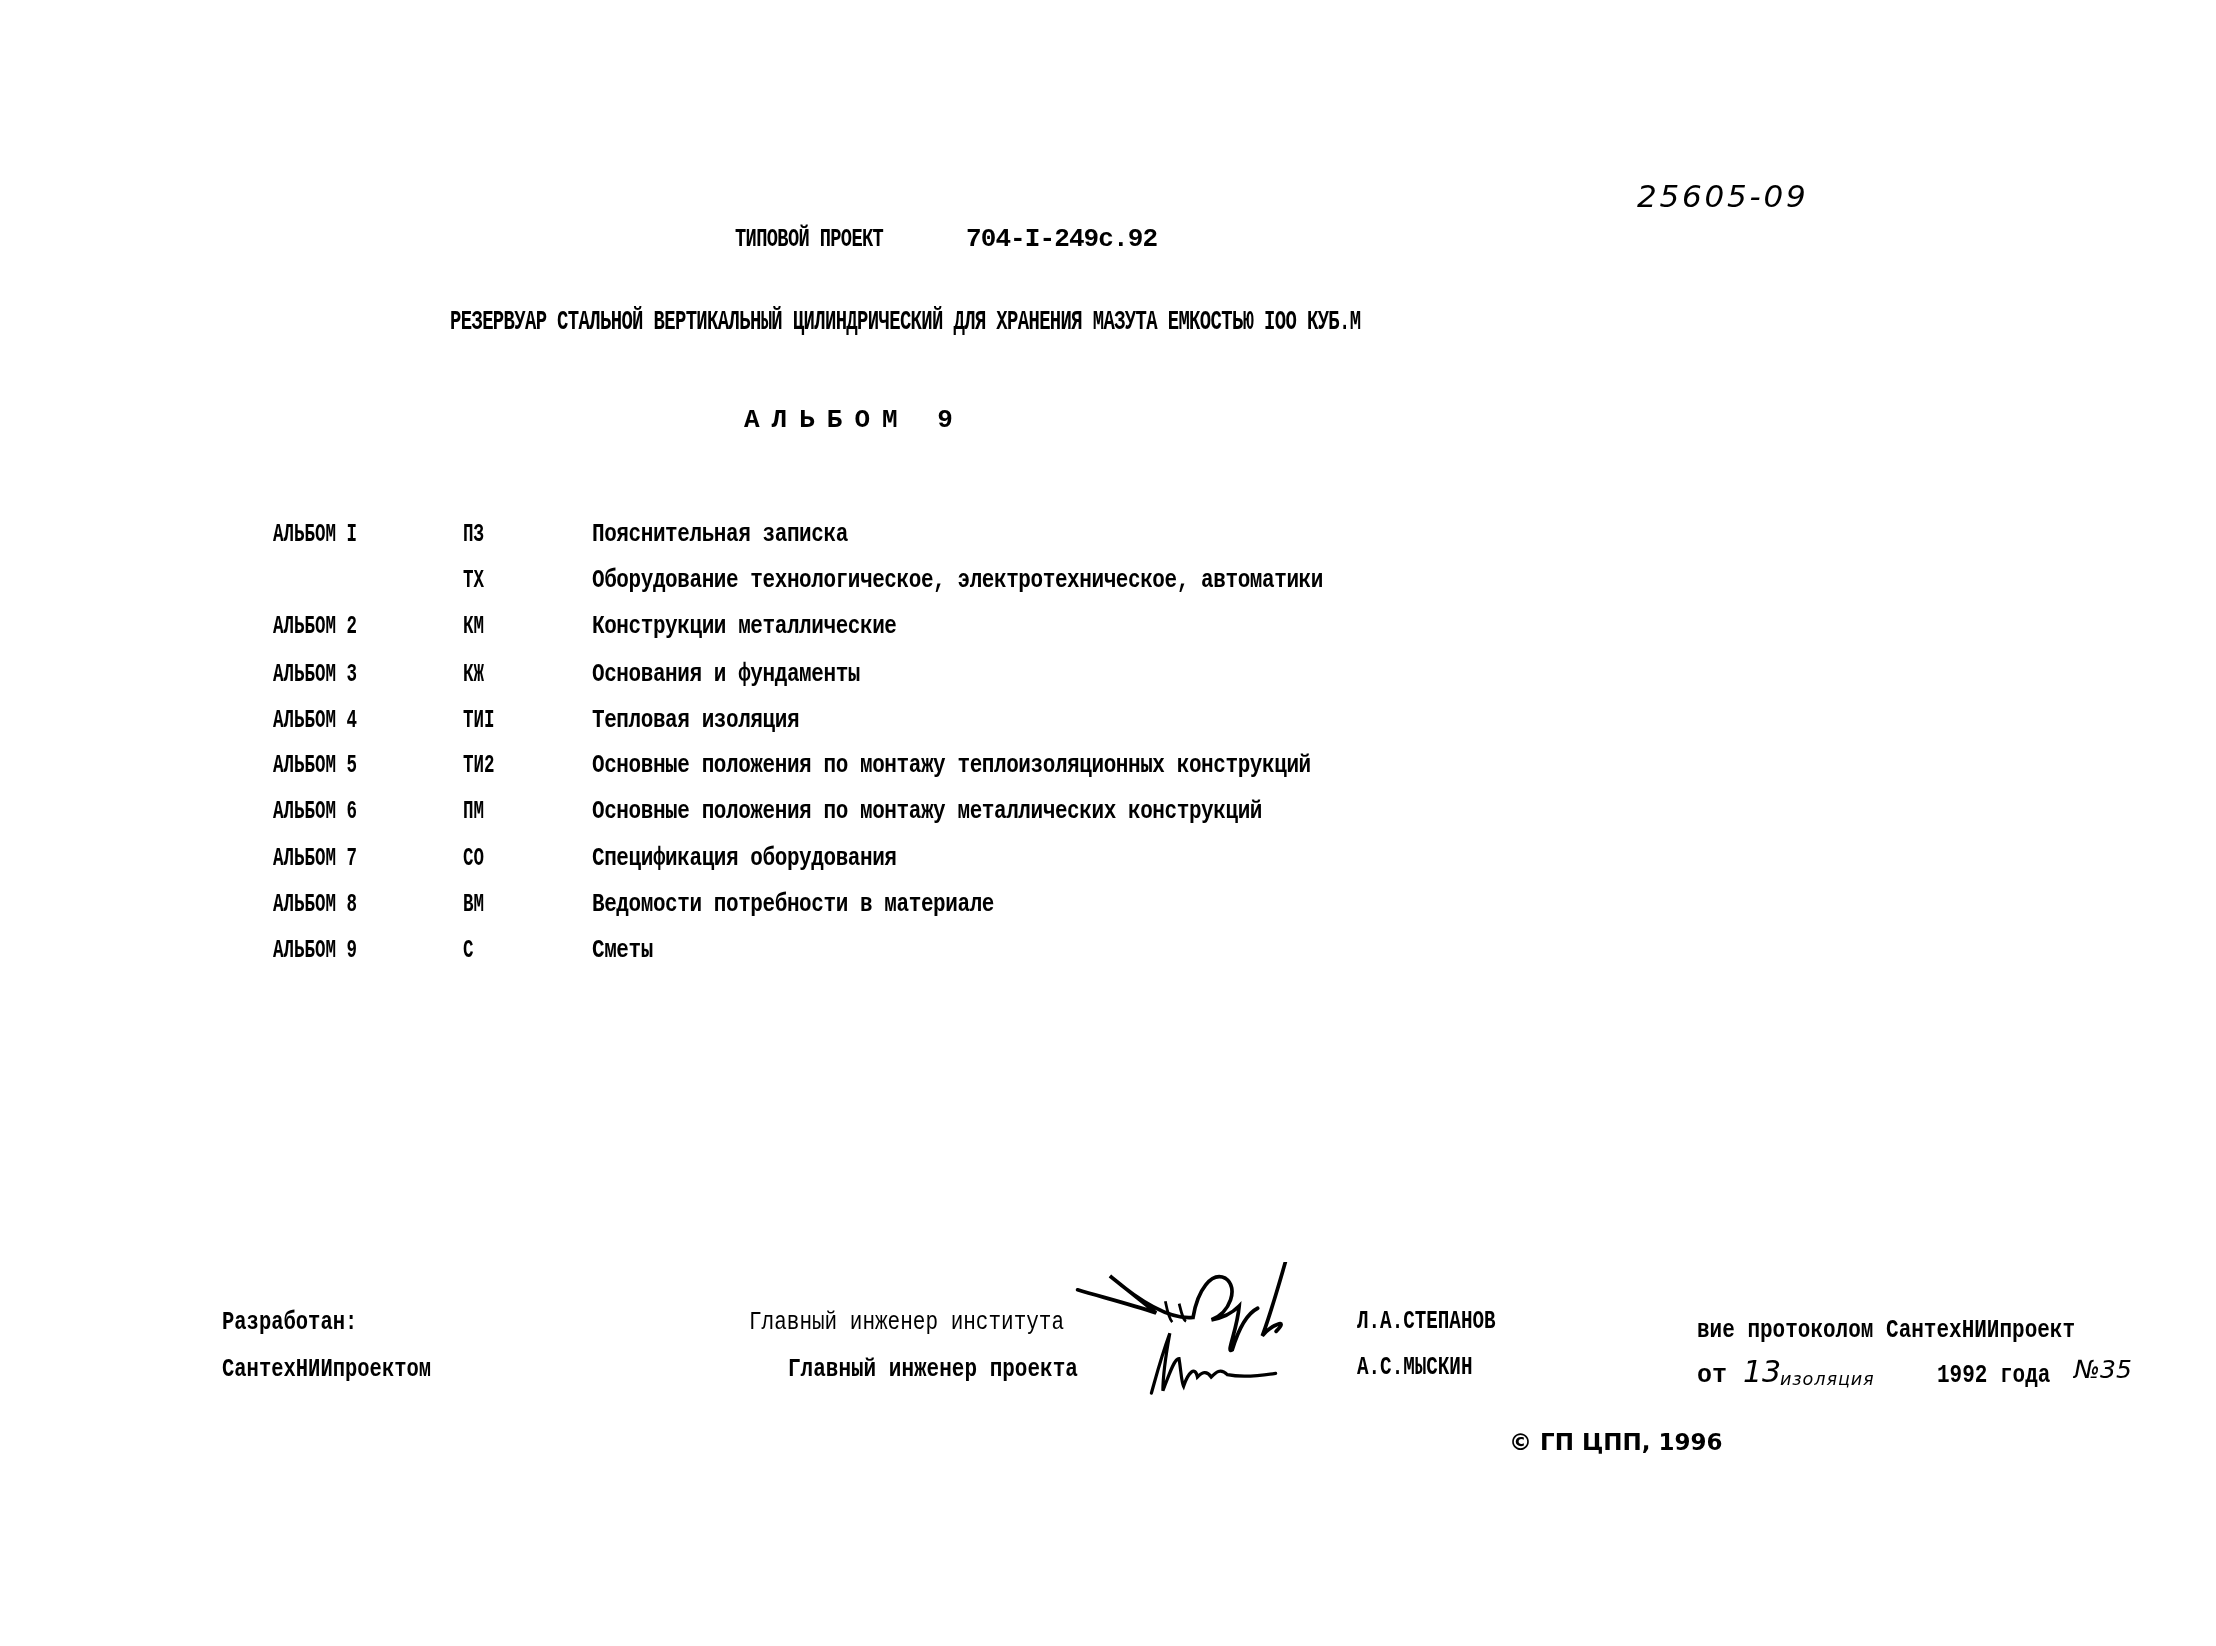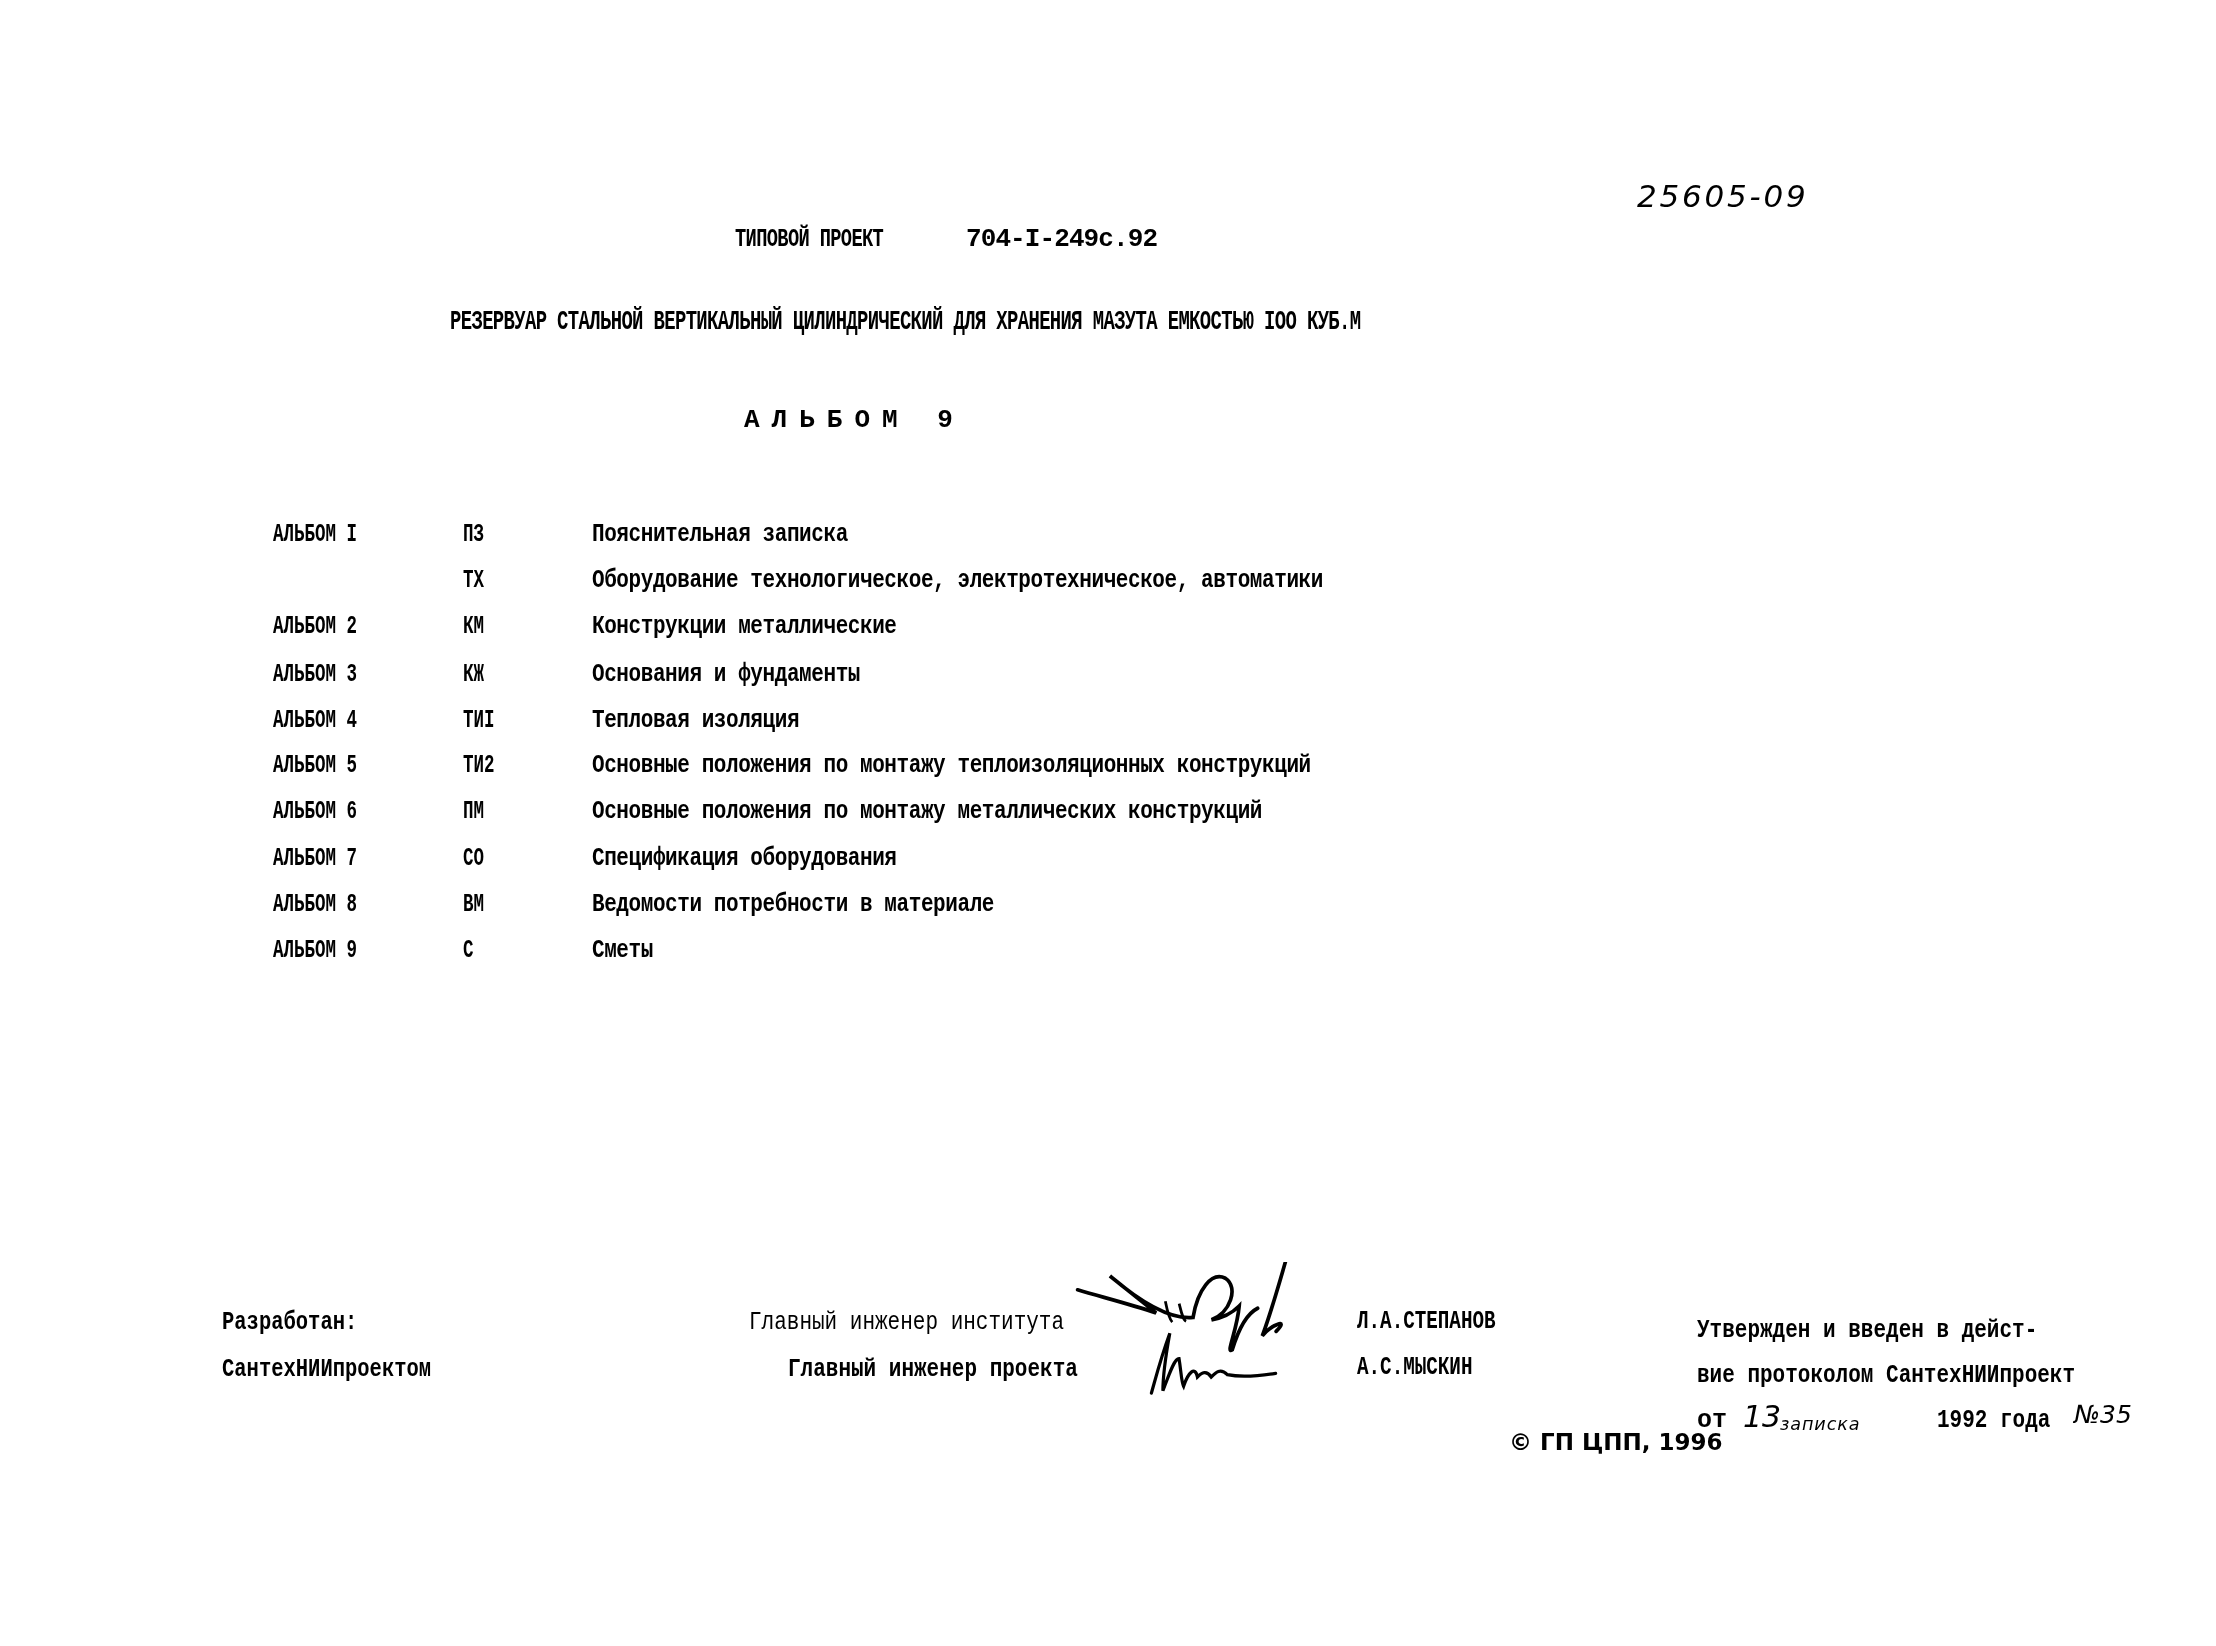--- a/index.html
+++ b/index.html
@@ -139,25 +139,24 @@
 </svg>
 
 <div class="abs" id="sig1-name">
   <span class="cond">Л.А.СТЕПАНОВ</span>
 </div>
 <div class="abs" id="sig2-name">
   <span class="cond">А.С.МЫСКИН</span>
 </div>
 
 <div class="abs" id="approval">
-  <div><span class="cond">Утвержден и введен в дейст-</span></div>
   <div><span class="cond">вие протоколом СантехНИИпроект</span></div>
   <div style="position:relative; height:45px;">
     <span style="position:absolute; left:0;">от</span>
     <span class="hand" style="position:absolute; left:46px; top:-3.7px; font-size:30px;">13</span>
-    <span class="hand" style="position:absolute; left:83px; top:3.7px; font-size:17.6px; letter-spacing:0.9px;">записка</span>
+    <span class="hand" style="position:absolute; left:83px; top:3.7px; font-size:17.6px; letter-spacing:0.9px;">изоляция</span>
     <span style="position:absolute; left:240px;"><span class="cond">1992 года</span></span>
     <span class="hand" style="position:absolute; left:377px; top:-6.5px; font-size:25px;">№35</span>
   </div>
 </div>
 
 <div class="abs" id="copyright">© ГП ЦПП, 1996</div>
 
 
 </body></html>

